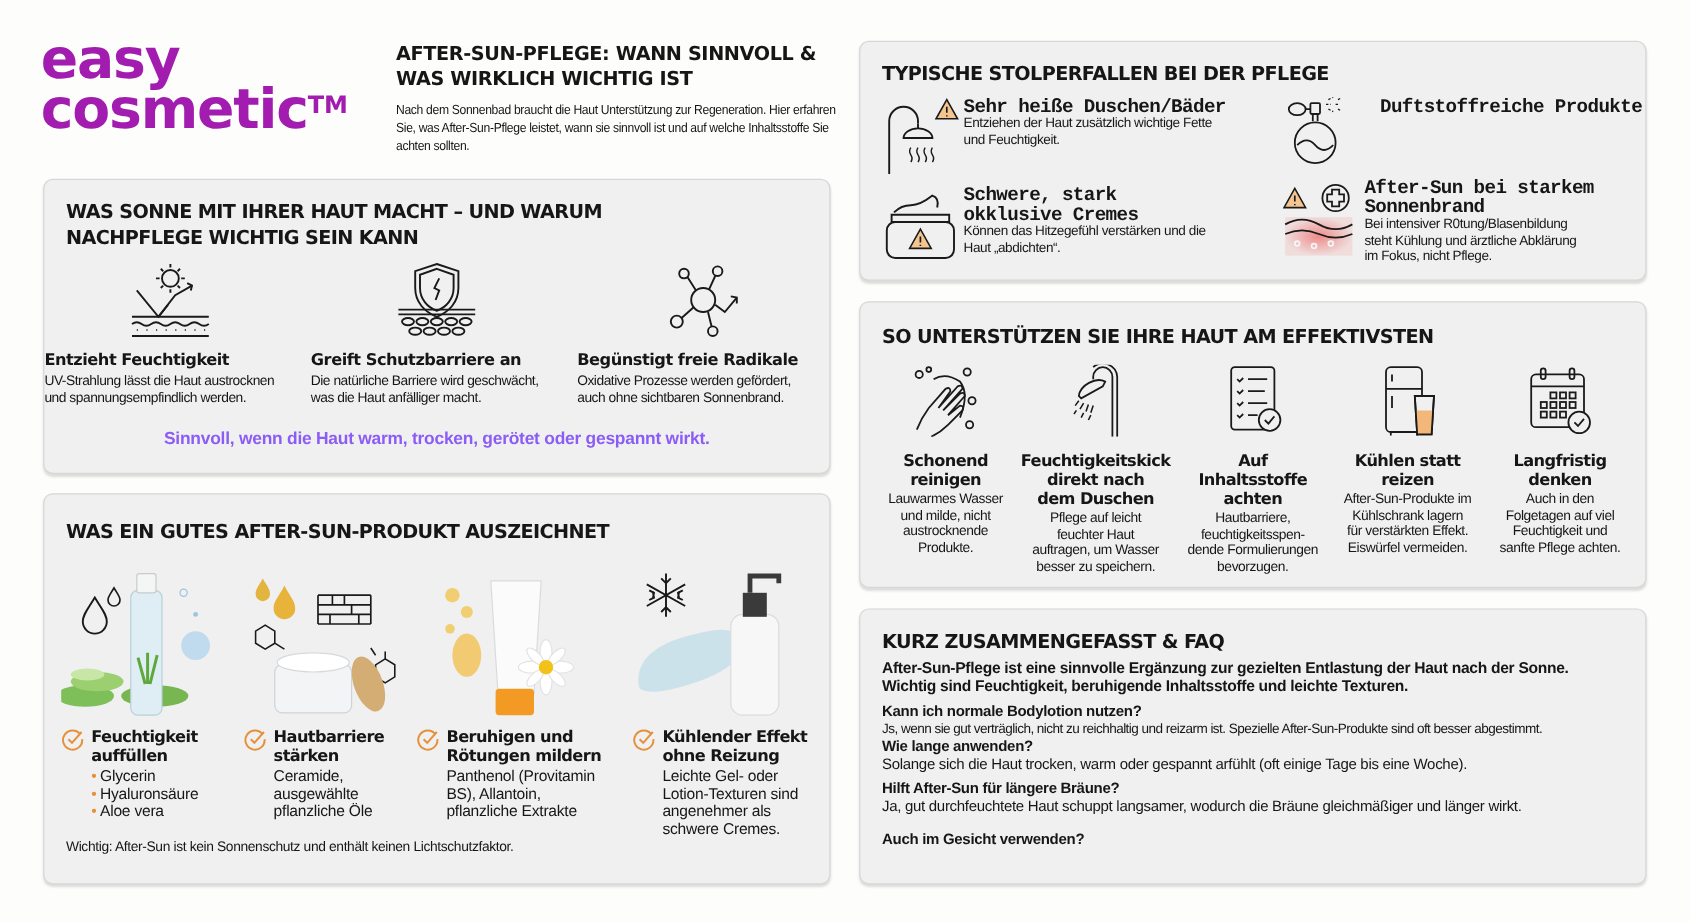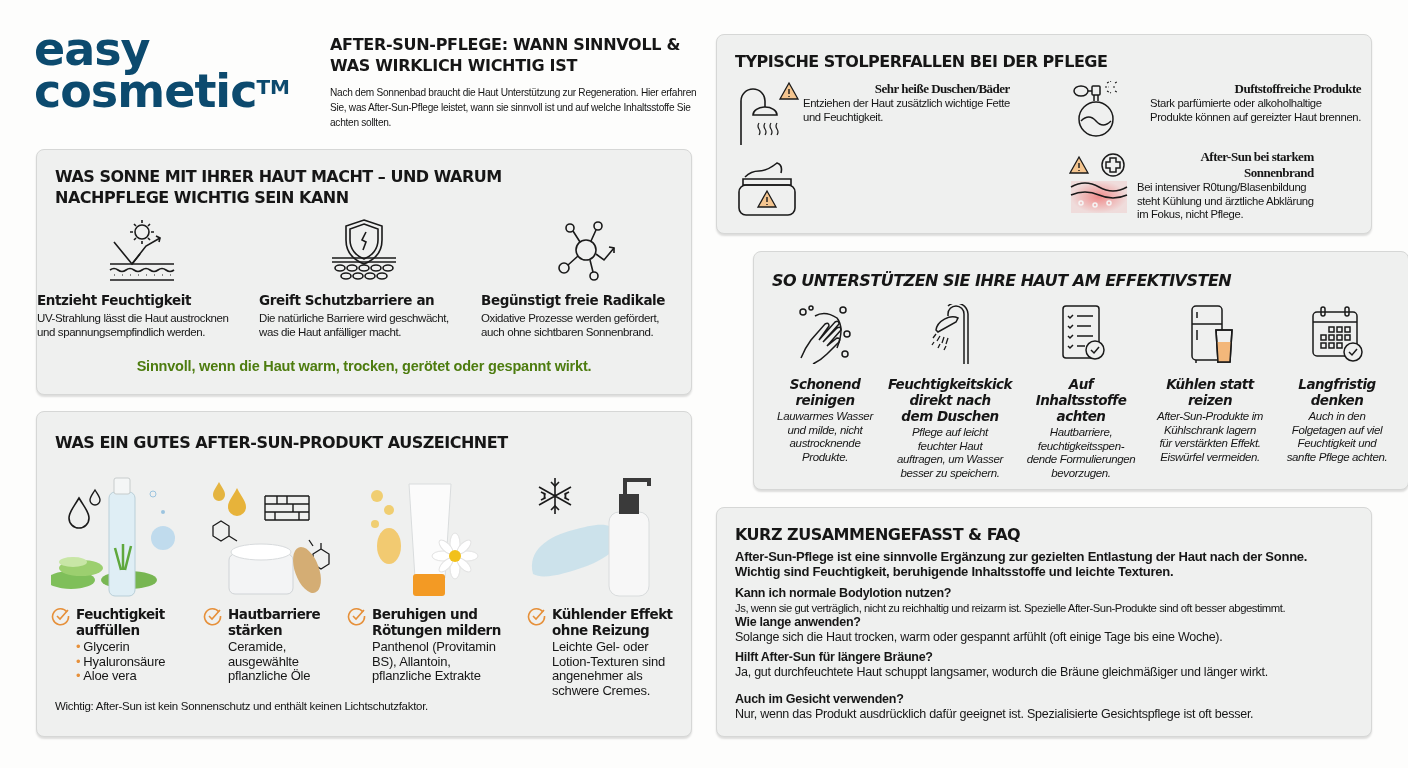--- a/index.html
+++ b/index.html
@@ -1,60 +1,60 @@
 <!DOCTYPE html>
 <html><head>
 <meta charset="utf-8">
 <style>
   * { box-sizing: border-box; margin: 0; padding: 0; }
   html, body { width: 1408px; height: 768px; background: #fdfdfc; overflow: hidden; }
   body { position: relative; font-family: "Liberation Sans", sans-serif; color: #161616; }
 
-  .logo { position: absolute; left: 34px; top: 28px; width: 270px; color: #0c4a6e; font-family: "DejaVu Sans", sans-serif; font-weight: bold; font-size: 46px; line-height: 42px; letter-spacing: -1px; }
+  .logo { position: absolute; left: 34px; top: 28px; width: 270px; color: #a21caf; font-family: "DejaVu Sans", sans-serif; font-weight: bold; font-size: 46px; line-height: 42px; letter-spacing: -1px; }
   .logo .tm { font-size: 20px; vertical-align: top; position: relative; top: -4px; letter-spacing: 0; }
 
   .hdr { position: absolute; left: 330px; top: 34px; width: 370px; }
   .hdr h1 { font-family: "DejaVu Sans", sans-serif; font-weight: bold; font-size: 16px; line-height: 21px; letter-spacing: -0.3px; }
   .hdr p { font-size: 11px; line-height: 15px; margin-top: 9px; letter-spacing: -0.3px; transform: scaleX(0.92); transform-origin: left; width: 400px; }
 
   .panel { position: absolute; background: #eff0ef; border: 1px solid #d6d7d6; border-radius: 8px; box-shadow: 0 2px 2px rgba(0,0,0,0.13); }
   .panel h2 { font-family: "DejaVu Sans", sans-serif; font-weight: bold; font-size: 16px; line-height: 21px; letter-spacing: -0.5px; }
 
   
   #p1 { left: 36px; top: 149px; width: 656px; height: 246px; }
   #p1 h2 { position: absolute; left: 18px; top: 16px; width: 520px; }
   .effect { position: absolute; top: 68px; width: 210px; }
   .effect svg { display: block; margin: 0 auto; }
   .effect .t { font-family: "DejaVu Sans", sans-serif; font-weight: bold; font-size: 13.5px; margin-top: 8px; letter-spacing: -0.4px; white-space: nowrap; }
   .effect .d { font-size: 11.5px; line-height: 14px; margin-top: 3px; letter-spacing: -0.4px; white-space: nowrap; }
-  .hint { position: absolute; left: 0; right: 0; top: 208px; text-align: center; color: #4d7c0f; font-weight: bold; font-size: 14.5px; letter-spacing: -0.2px; }
+  .hint { position: absolute; left: 0; right: 0; top: 208px; text-align: center; color: #8b5cf6; font-weight: bold; font-size: 14.5px; letter-spacing: -0.2px; }
 
   
   #p2 { left: 36px; top: 411px; width: 656px; height: 326px; }
   #p2 h2 { position: absolute; left: 18px; top: 20px; }
   .prod { position: absolute; top: 58px; width: 160px; }
   .prod .img { height: 130px; position: relative; }
   .prod .head { display: flex; margin-top: 6px; }
   .prod .chk { width: 20px; height: 20px; flex: none; margin-right: 5px; margin-top: 0px; }
   .prod .t { font-family: "DejaVu Sans", sans-serif; font-weight: bold; font-size: 13.5px; line-height: 16px; letter-spacing: -0.5px; }
   .prod .body { margin-left: 25px; font-size: 13px; line-height: 14.5px; margin-top: 2px; letter-spacing: -0.2px; }
   .prod .body li { list-style: none; }
   .prod .body li::before { content: "•"; color: #e6903a; margin-right: 3px; }
   .note { position: absolute; left: 18px; top: 288px; font-size: 11.5px; letter-spacing: -0.3px; }
 
   
   #p3 { left: 716px; top: 34px; width: 656px; height: 200px; }
   #p3 h2 { position: absolute; left: 18px; top: 16px; }
   .pit { position: absolute; display: flex; }
   .pit .ic { width: 68px; height: 66px; flex: none; }
-  .pit .t { font-family: Liberation Serif, serif; font-weight: bold; font-size: 13px; line-height: 16px; letter-spacing: -0.5px; text-align: right; }
+  .pit .t { font-family: Liberation Mono, monospace; font-weight: bold; font-size: 16px; line-height: 16px; letter-spacing: -0.5px; }
   .pit .d { font-size: 11.3px; line-height: 13.5px; letter-spacing: -0.35px; }
 
   
-  #p4 { left: 753px; top: 251px; width: 656px; height: 239px; font-style: italic; }
+  #p4 { left: 716px; top: 251px; width: 656px; height: 239px; }
   #p4 h2 { position: absolute; left: 18px; top: 18px; }
   .tip { position: absolute; top: 52px; width: 130px; text-align: center; }
   .tip svg { display: block; margin: 0 auto; }
   .tip .t { font-family: "DejaVu Sans", sans-serif; font-weight: bold; font-size: 13.5px; line-height: 16px; margin-top: 12px; letter-spacing: -0.5px; }
   .tip .d { font-size: 11.5px; line-height: 13.5px; margin-top: 2px; letter-spacing: -0.35px; }
 
   
   #p5 { left: 716px; top: 507px; width: 656px; height: 230px; }
   #p5 h2 { position: absolute; left: 18px; top: 16px; }
   .faq { position: absolute; left: 18px; top: 42px; width: 630px; font-size: 13px; line-height: 14.5px; letter-spacing: -0.25px; }
@@ -309,35 +309,41 @@
       <ellipse cx="12" cy="10" rx="7" ry="5"></ellipse>
         <path d="M19 10h4"></path>
         <rect x="23" y="5" width="8" height="9" rx="1"></rect>
         <path d="M25 14v6M29 14v6"></path>
       <circle cx="27" cy="38" r="17"></circle>
         <path d="M12 40q8-8 15 0t15 0"></path>
       <path d="M36 6h4M38 2l4-2M38 10l4 2M44 6h3M46 2l2-1M46 10l2 1" stroke-width="1.1" stroke-dasharray="2 1.5"></path>
     </svg>
     <div>
       <div class="t">Duftstoffreiche Produkte</div>
-      <div class="d">
-          <div>Stark parfümierte oder alkoholhaltige</div>
-          <div>Produkte können auf gereizter Haut brennen.</div>
-        </div>
     </div>
   </div>
 
   <div class="pit" style="left:18px; top:120px;">
     <svg class="ic" viewBox="0 0 68 66" fill="none" stroke="#1a1a1a" stroke-width="1.6">
       <path d="M10 22q6-6 14-6t18-8q6 2 4 10"></path>
         <path d="M8 24h48v6H8z"></path>
         <rect x="4" y="30" width="56" height="30" rx="7"></rect>
       <path d="M32 36l9 16H23z" fill="#f4c58f" stroke="#1a1a1a" stroke-width="1.3"></path>
         <path d="M32 42v5M32 49v1" stroke-width="1.4"></path>
     </svg>
+    <div>
+      <div class="t">
+          <div>Schwere, stark</div>
+          <div>okklusive Cremes</div>
+        </div>
+      <div class="d">
+          <div>Können das Hitzegefühl verstärken und die</div>
+          <div>Haut „abdichten“.</div>
+        </div>
+    </div>
   </div>
 
   <div class="pit" style="left:352px; top:114px;">
     <svg class="ic" viewBox="0 0 68 66" fill="none" stroke="#1a1a1a" stroke-width="1.5">
       <defs>
           <radialGradient id="burn" cx="0.5" cy="0.5" r="0.5">
             <stop offset="0" stop-color="#ef6a6a" stop-opacity="0.75"></stop>
             <stop offset="1" stop-color="#ef6a6a" stop-opacity="0.15"></stop>
           </radialGradient>
         </defs>
@@ -491,15 +497,14 @@
     </div>
     <div class="q">Kann ich normale Bodylotion nutzen?</div>
     <div class="a small">Js, wenn sie gut verträglich, nicht zu reichhaltig und reizarm ist. Spezielle After-Sun-Produkte sind oft besser abgestimmt.</div>
     <div class="q">Wie lange anwenden?</div>
     <div class="a">Solange sich die Haut trocken, warm oder gespannt arfühlt (oft einige Tage bis eine Woche).</div>
     <div class="gap"></div>
     <div class="q">Hilft After-Sun für längere Bräune?</div>
     <div class="a">Ja, gut durchfeuchtete Haut schuppt langsamer, wodurch die Bräune gleichmäßiger und länger wirkt.</div>
     <div class="gap2"></div>
     <div class="q">Auch im Gesicht verwenden?</div>
-    <div class="a">Nur, wenn das Produkt ausdrücklich dafür geeignet ist. Spezialisierte Gesichtspflege ist oft besser.</div>
   </div>
 </section>
 
 </body></html>

